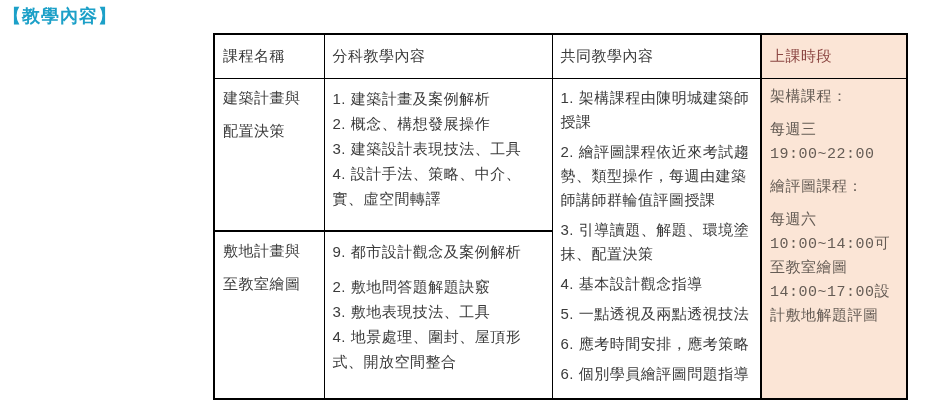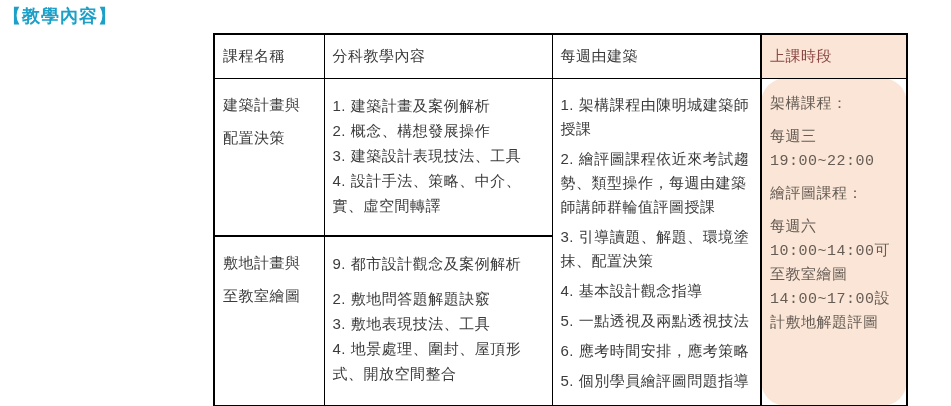--- a/index.html
+++ b/index.html
@@ -39,33 +39,33 @@
     letter-spacing: 0.5px;
     box-sizing: border-box;
   }
   .course-table th {
     height: 44px;
     padding: 0 8px;
     vertical-align: middle;
   }
   .course-table td {
     vertical-align: top;
-    padding: 14px 8px 6px 8px;
+    padding: 7px 8px 6px 8px;
     line-height: 24px;
   }
   tr.body-row-1 td { height: 143px; border-bottom-width: 2px; }
   tr.body-row-2 td { height: 163px; }
   td.col-subject { line-height: 25px; margin-top: 33px; }
   th.col-schedule, td.col-schedule {
     background: var(--schedule-bg, #FBE5D6);
     border-left-width: 2px;
     font-family: Liberation Mono, monospace;
   }
   th.col-schedule { color: var(--schedule-header-text, #8C4743); }
-  td.col-schedule { color: var(--schedule-body-text, #655C55); border-radius: 25px; }
+  td.col-schedule { color: var(--schedule-body-text, #655C55); }
   .para {
     white-space: pre-line;
     margin: 0 0 9px 0;
   }
   .para:last-child { margin-bottom: 0; }
   td.col-common .para { margin-bottom: 6px; }
   td.col-subject .para { margin-bottom: 10px; }
 </style>
 </head>
 <body>
@@ -76,21 +76,21 @@
   <colgroup>
     <col style="width:110px">
     <col style="width:228px">
     <col style="width:209px">
     <col style="width:146px">
   </colgroup>
   <tbody>
       <tr class="header-row">
     <th class="col-course">課程名稱</th>
     <th class="col-subject">分科教學內容</th>
-    <th class="col-common">每週由建築</th>
+    <th class="col-common">共同教學內容</th>
     <th class="col-schedule">上課時段</th>
   </tr>
   <tr class="body-row-1">
     <td class="col-course">
           <div class="para">建築計畫與</div>
           <div class="para">配置決策</div>
         </td>
     <td class="col-subject">
           <div class="para">1. 建築計畫及案例解析
 2. 概念、構想發展操作
@@ -102,21 +102,21 @@
           <div class="para">1. 架構課程由陳明城建築師
 授課</div>
           <div class="para">2. 繪評圖課程依近來考試趨
 勢、類型操作，每週由建築
 師講師群輪值評圖授課</div>
           <div class="para">3. 引導讀題、解題、環境塗
 抹、配置決策</div>
           <div class="para">4. 基本設計觀念指導</div>
           <div class="para">5. 一點透視及兩點透視技法</div>
           <div class="para">6. 應考時間安排，應考策略</div>
-          <div class="para">5. 個別學員繪評圖問題指導</div>
+          <div class="para">6. 個別學員繪評圖問題指導</div>
         </td>
     <td class="col-schedule" rowspan="2">
           <div class="para">架構課程：</div>
           <div class="para">每週三
 19:00~22:00</div>
           <div class="para">繪評圖課程：</div>
           <div class="para">每週六
 10:00~14:00可
 至教室繪圖
 14:00~17:00設

